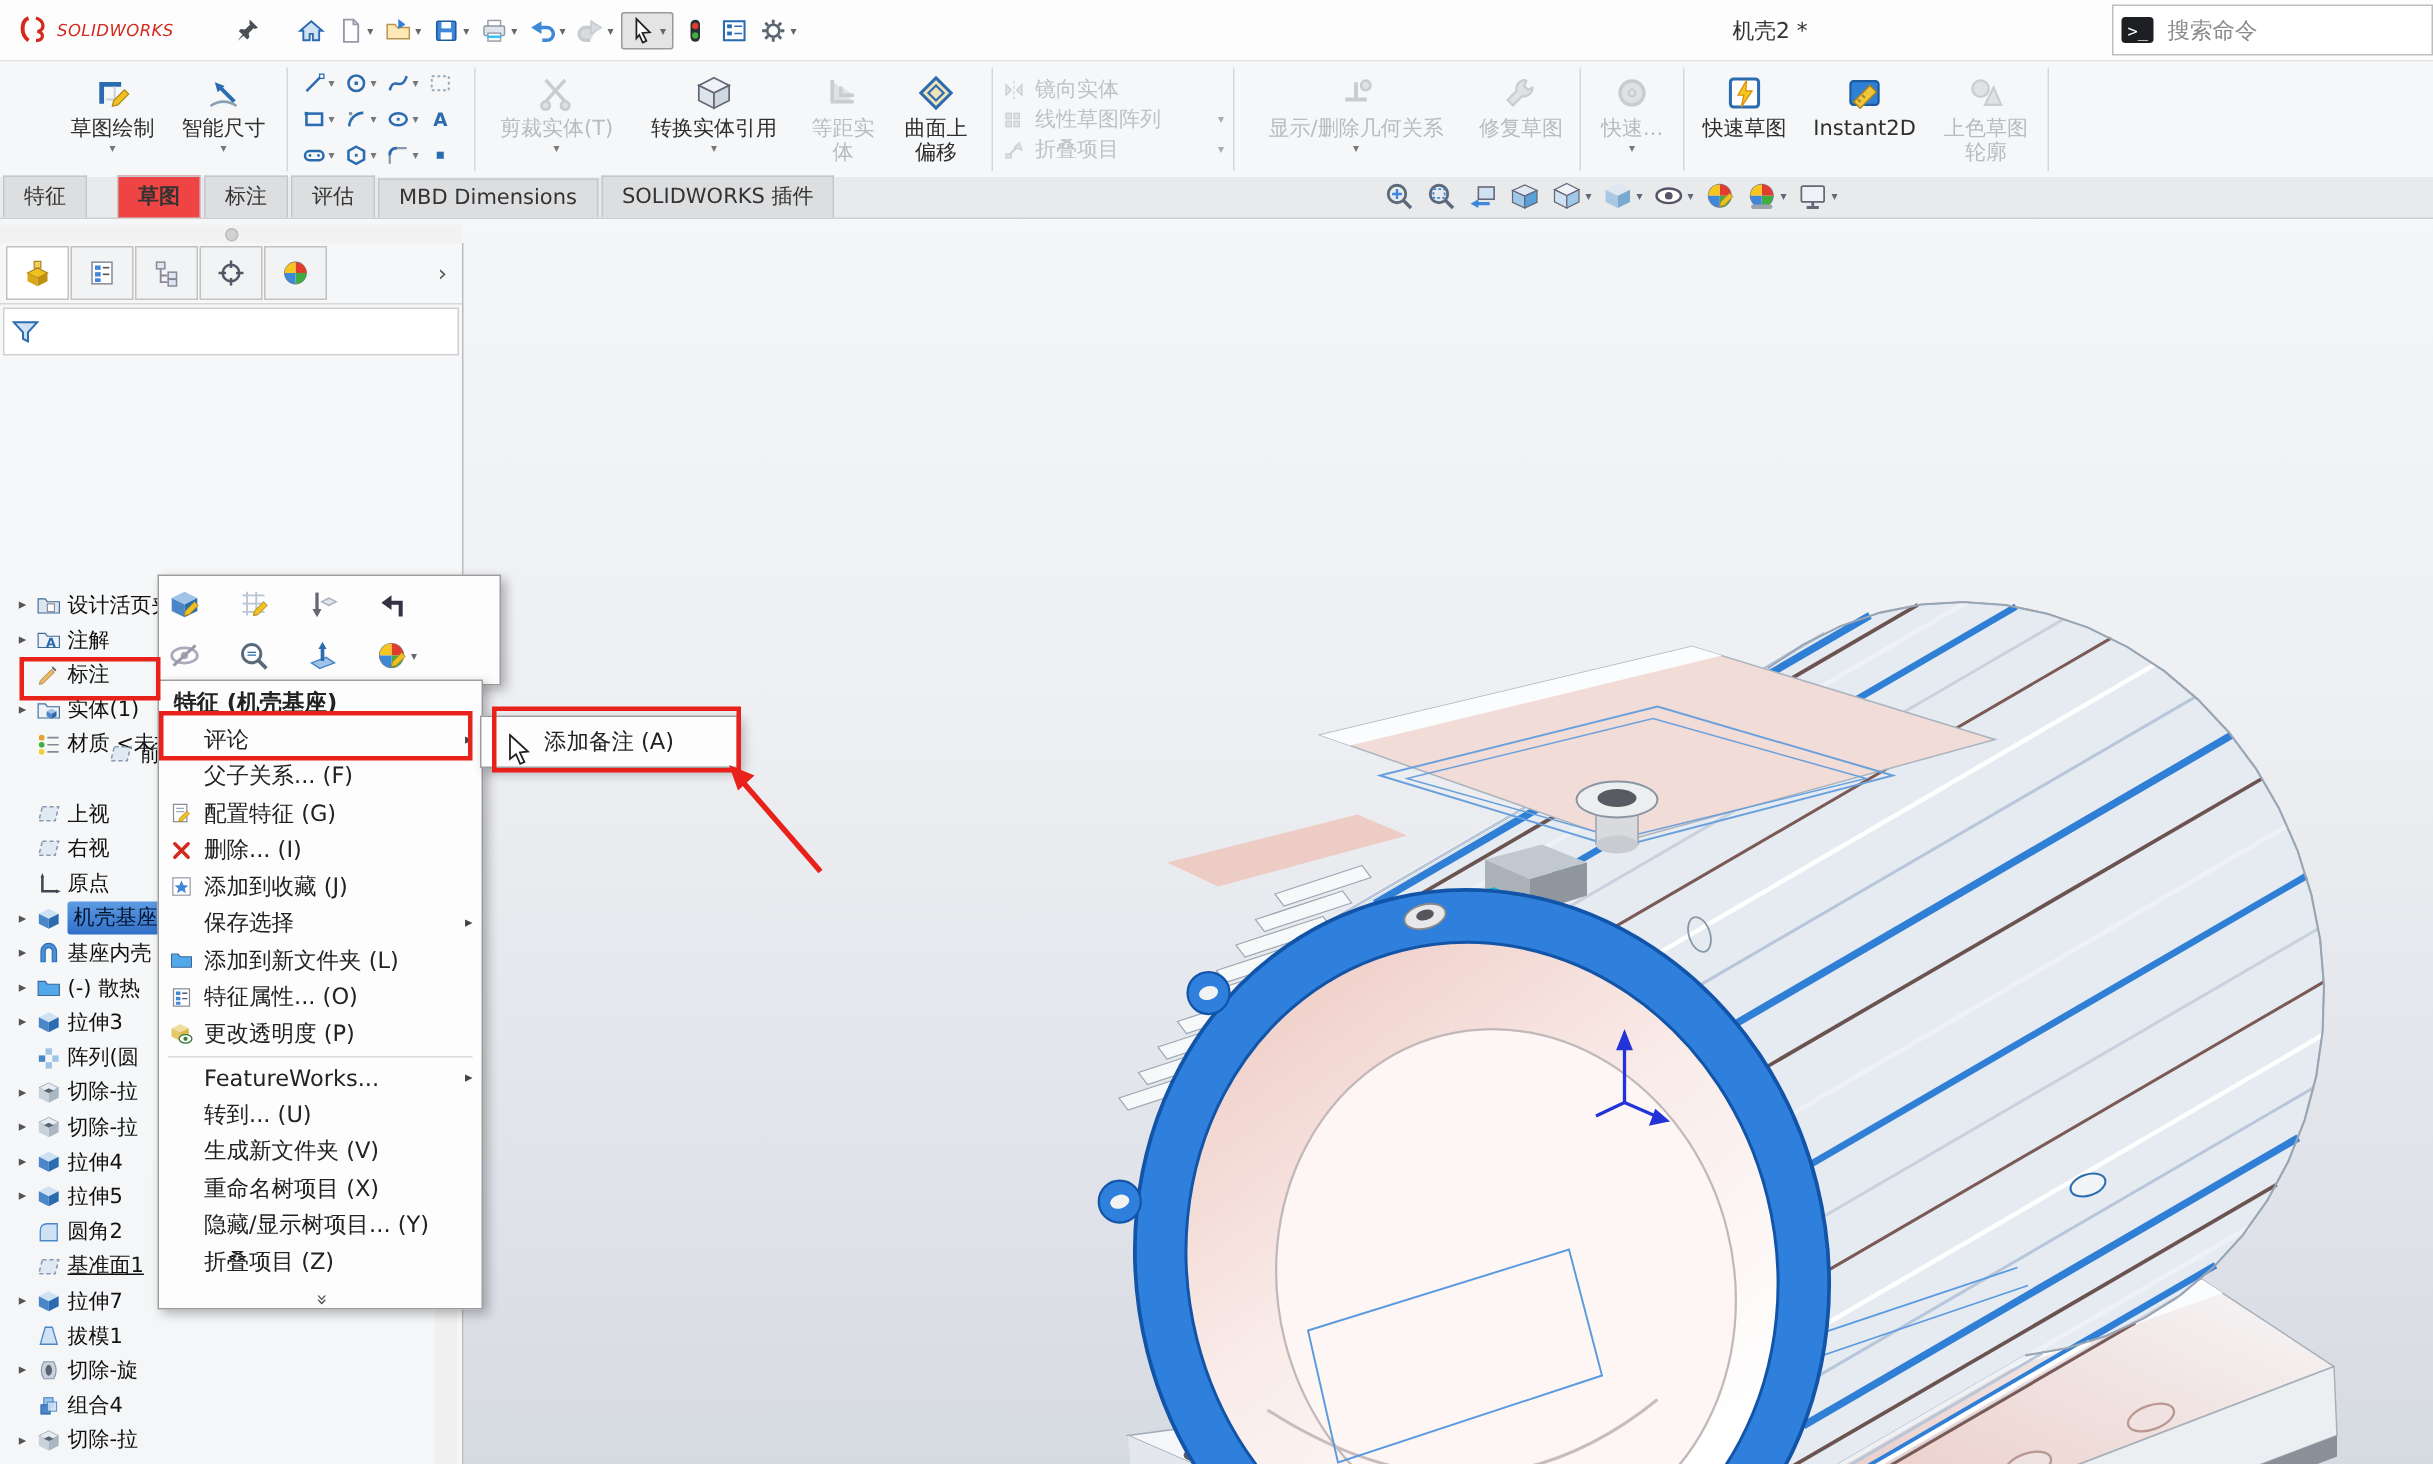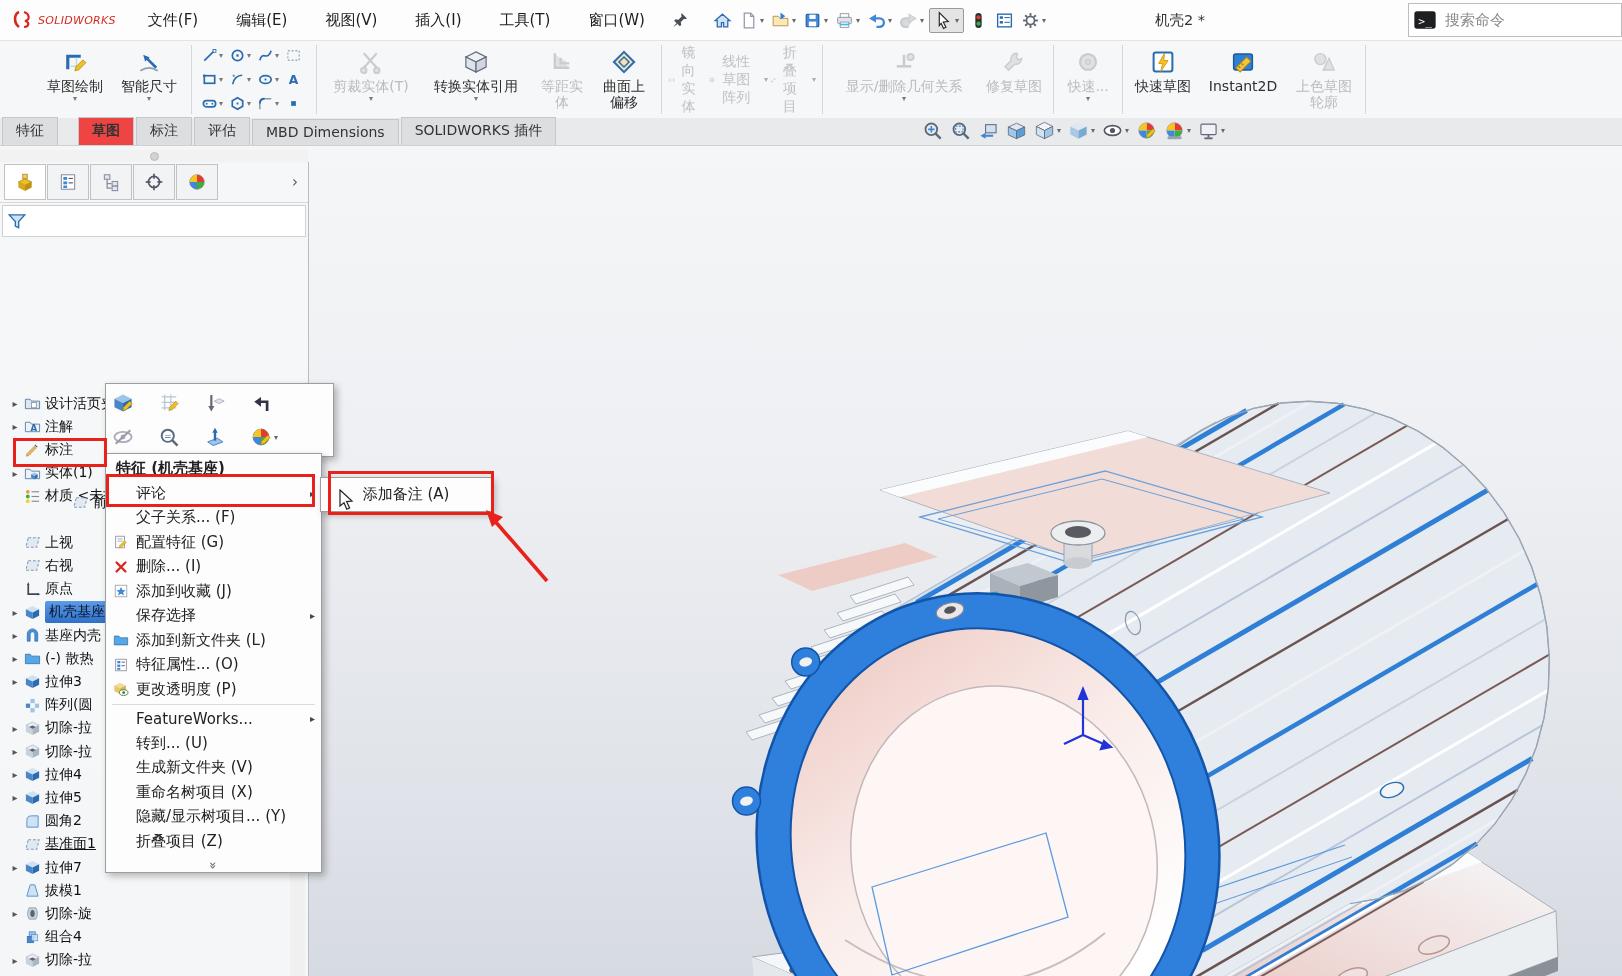--- a/index.html
+++ b/index.html
@@ -31,21 +31,21 @@
     padding:4px 5px 1px 5px;margin:1px;border-radius:2px;}
   .rbig .ric{height:28px;display:flex;align-items:center;}
   .rbig .rlabel{font-size:14px;color:#2f2f2f;text-align:center;line-height:16px;margin-top:2px;}
   .rbig .rcaret{font-size:8px;color:#777;line-height:8px;margin-top:1px;}
   .rbig.dis .rlabel{color:#b9bcbf;}
   .rbig.dis svg *{stroke:#c9cdd1 !important;fill:#dfe2e5 !important;}
   .rgrid{display:grid;grid-template-rows:repeat(3,1fr);grid-auto-flow:row;
     grid-template-columns:repeat(4,1fr);align-items:center;padding:2px 4px;}
   .gcell{display:flex;align-items:center;padding:0 3px;}
   .gcell .car{font-size:8px;color:#777;margin-left:1px;}
-  .rstack{display:flex;flex-direction:row;justify-content:center;gap:2px;padding:0 4px;width:148px;}
+  .rstack{display:flex;flex-direction:column;justify-content:center;gap:2px;padding:0 4px;width:148px;}
   .srow{display:flex;align-items:center;gap:6px;font-size:14px;color:#bfc2c5;}
   .srow .car{margin-left:auto;font-size:8px;color:#a9acb0;}
   .srow svg *{stroke:#ccd0d4 !important;fill:#e0e3e6 !important;}
   
   #tabrow{position:absolute;left:0;top:118px;width:1622px;height:27px;background:#e9eaec;
     border-bottom:1px solid #cfd0d2;display:flex;align-items:flex-end;}
   .tab{padding:4px 13px 5px 13px;font-size:14px;color:#333;background:#dddee0;
     border:1px solid #c6c7c9;border-bottom:none;margin-left:2px;white-space:nowrap;}
   .tab.active{background:#ef4444;font-weight:bold;margin-left:20px;}
   #hud{position:absolute;left:922px;top:120px;display:flex;align-items:center;gap:7px;}
@@ -231,28 +231,20 @@
 </div>
 
 <div id="titlebar">
   <div id="brand">
     <svg width="24" height="24" viewBox="0 0 24 24">
       <path d="M9 4C4 6 3.5 15 9 19" stroke="#d42a1e" stroke-width="2.6" fill="none"></path>
       <path d="M14 4c6 2 6 8 1 9c5 1 4 6-1 6" stroke="#d42a1e" stroke-width="2.2" fill="none"></path>
     </svg>
     <span class="btxt">SOLIDWORKS</span>
   </div>
-  <div id="menubar">
-      <span class="mitem">文件(F)</span>
-      <span class="mitem">编辑(E)</span>
-      <span class="mitem">视图(V)</span>
-      <span class="mitem">插入(I)</span>
-      <span class="mitem">工具(T)</span>
-      <span class="mitem">窗口(W)</span>
-    </div>
   <span id="pin" style="margin-left:26px;">
       <svg width="18" height="18" viewBox="0 0 18 18">
         <path d="M10.5 2l5.5 5.5-2.2.8-.6-.6-3.4 3.4.4 2.8-1.4 1.4-3.2-3.2-3.4 4.2 4.2-3.4L3.2 9.7l1.4-1.4 2.8.4 3.4-3.4-.6-.6z" fill="#4a4f55"></path>
       </svg>
     </span>
   <div id="qa">
       <div class="qbtn">
         <svg width="19" height="19" viewBox="0 0 18 18">
           <path d="M9 3l7 6h-2v6h-4v-4H8v4H4V9H2z" fill="#cfe2f4" stroke="#2b6cb0" stroke-width="1.2"></path>
         </svg>

